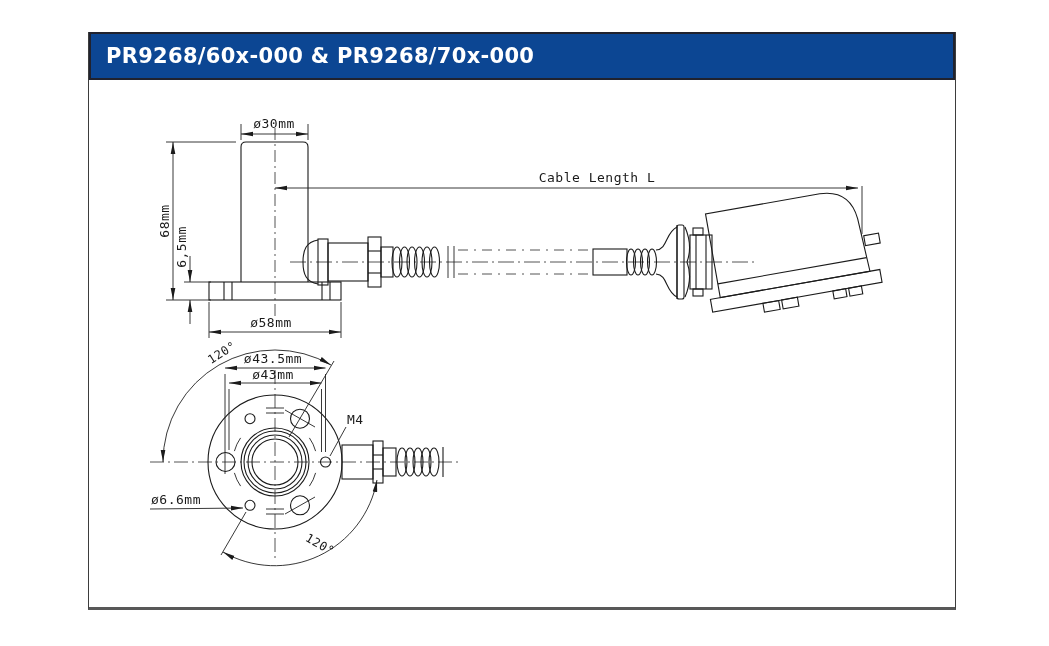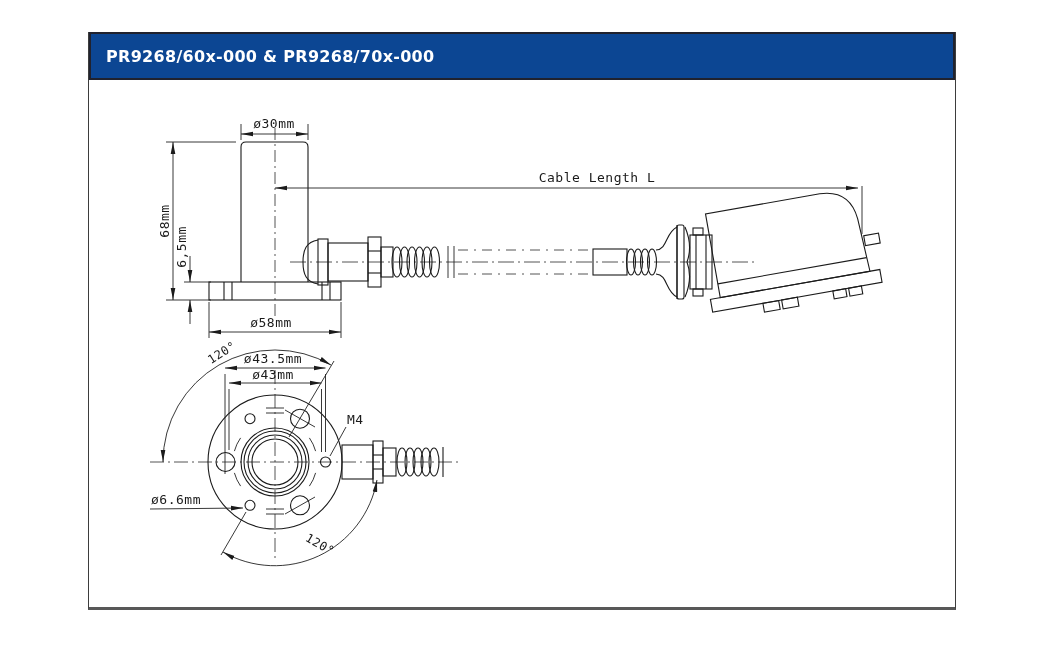--- a/index.html
+++ b/index.html
@@ -4,21 +4,21 @@
 <style>
   html,body{margin:0;padding:0;width:1049px;height:646px;background:#ffffff;overflow:hidden;
     font-family:"Liberation Sans",sans-serif;position:relative;}
   .frame{position:absolute;left:88px;top:32px;width:868px;height:578px;box-sizing:border-box;
     background:#ffffff;border-left:1px solid #3d3d3d;border-right:1px solid #3d3d3d;
     border-bottom:3px solid #585858;}
   .titlebar{position:absolute;left:0;top:0;width:100%;height:48px;box-sizing:border-box;
     background:#0c4693;border:2px solid #20222e;display:flex;align-items:center;
     padding-left:15px;}
   .titlebar span{color:#ffffff;font-family:"DejaVu Sans",sans-serif;font-weight:bold;
-    font-size:16px;letter-spacing:0.3px;white-space:nowrap;}
+    font-size:21px;letter-spacing:0.3px;white-space:nowrap;}
   svg.drawing{position:absolute;left:0;top:0;}
   .ln{stroke:#1b1b1b;stroke-width:1.1;fill:none;}
   .thin{stroke:#222222;stroke-width:0.9;fill:none;}
   .cl{stroke:#2a2a2a;stroke-width:0.8;fill:none;}
   .dim{font-family:"DejaVu Sans Mono",monospace;font-size:13px;fill:#1b1b1b;letter-spacing:0.5px;}
   .dims{font-family:"DejaVu Sans Mono",monospace;font-size:12px;fill:#1b1b1b;letter-spacing:0.5px;}
 </style>
 </head>
 <body>
 

